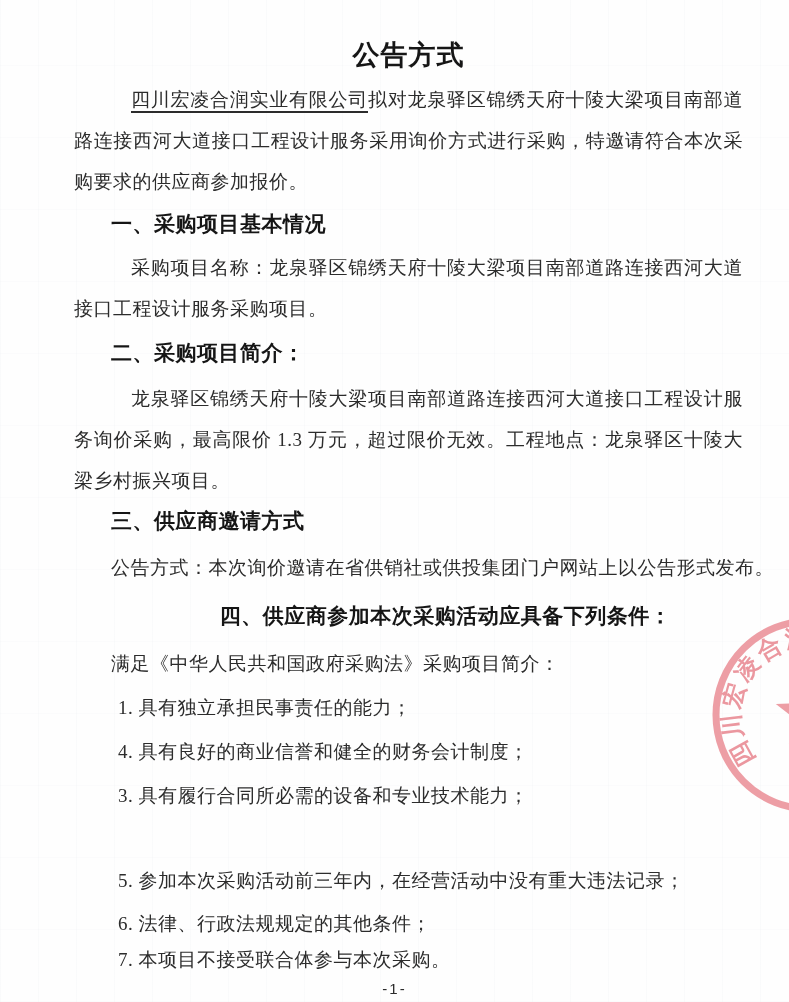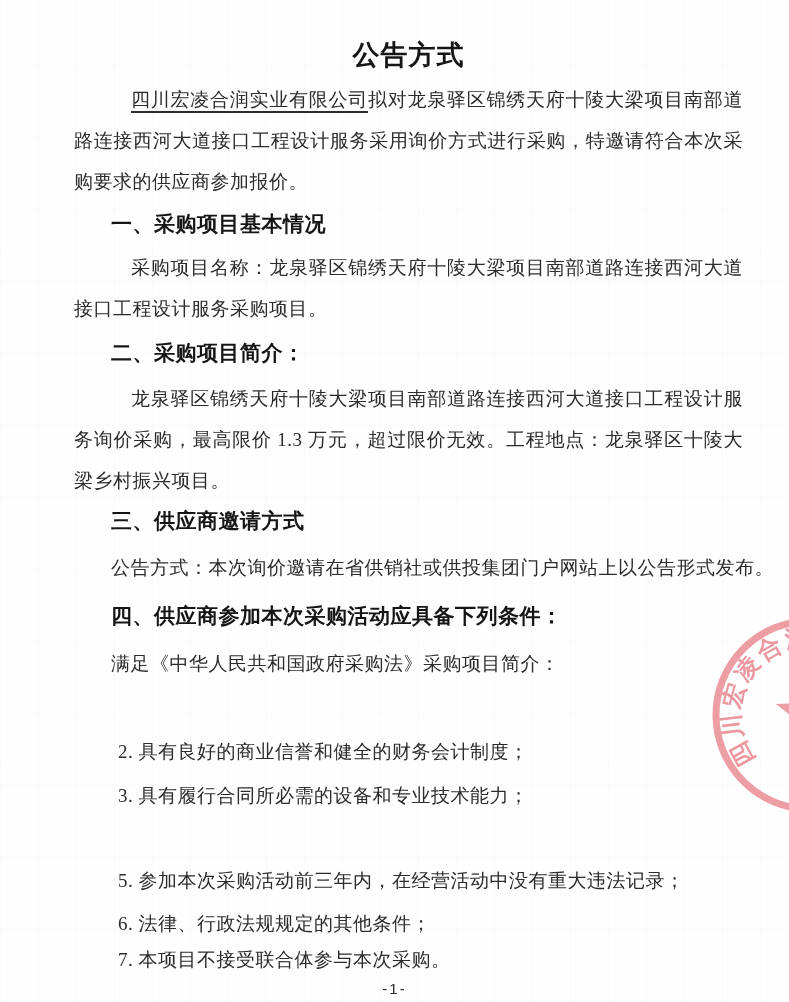--- a/index.html
+++ b/index.html
@@ -63,25 +63,26 @@
   <div class="blk para indent-3" style="top:247px;">采购项目名称：龙泉驿区锦绣天府十陵大梁项目南部道路连接西河大道接口工程设计服务采购项目。</div>
 
   <div class="blk heading" style="top:332px;">二、采购项目简介：</div>
 
   <div class="blk para indent-3" style="top:378px;">龙泉驿区锦绣天府十陵大梁项目南部道路连接西河大道接口工程设计服务询价采购，最高限价 1.3 万元，超过限价无效。工程地点：龙泉驿区十陵大梁乡村振兴项目。</div>
 
   <div class="blk heading" style="top:500px;">三、供应商邀请方式</div>
 
   <div class="blk para indent-2 oneline" style="top:547px;">公告方式：本次询价邀请在省供销社或供投集团门户网站上以公告形式发布。</div>
 
-  <div class="blk heading" style="top:595px;">四、供应商参加本次采购活动应具备下列条件：</div>
+  <div class="blk heading" style="top:595px;text-align:center;">四、供应商参加本次采购活动应具备下列条件：</div>
 
   <div class="blk para indent-2" style="top:643px;">满足《中华人民共和国政府采购法》采购项目简介：</div>
 
-  <div class="blk para indent-item" style="top:731px;">2. 具有良好的商业信誉和健全的财务会计制度；</div>
+  <div class="blk para indent-item" style="top:687px;">1. 具有独立承担民事责任的能力；</div>
+  <div class="blk para indent-item" style="top:731px;">4. 具有良好的商业信誉和健全的财务会计制度；</div>
   <div class="blk para indent-item" style="top:775px;">3. 具有履行合同所必需的设备和专业技术能力；</div>
   <div class="blk para indent-item" style="top:860px;">5. 参加本次采购活动前三年内，在经营活动中没有重大违法记录；</div>
   <div class="blk para indent-item" style="top:903px;">6. 法律、行政法规规定的其他条件；</div>
   <div class="blk para indent-item" style="top:939px;">7. 本项目不接受联合体参与本次采购。</div>
 
   <div class="footer">-1-</div>
 
   <svg class="seal" viewBox="0 0 240 240">
     <circle cx="120" cy="120" r="94" fill="none" stroke-width="7" opacity="0.8" stroke="#e8868f"></circle>
     <polygon points="120,84 111.2,107.9 85.8,108.9 105.7,124.6 98.8,149.1 120,135 141.2,149.1 134.3,124.6 154.2,108.9 128.8,107.9" opacity="0.8" fill="#e8868f"></polygon>

